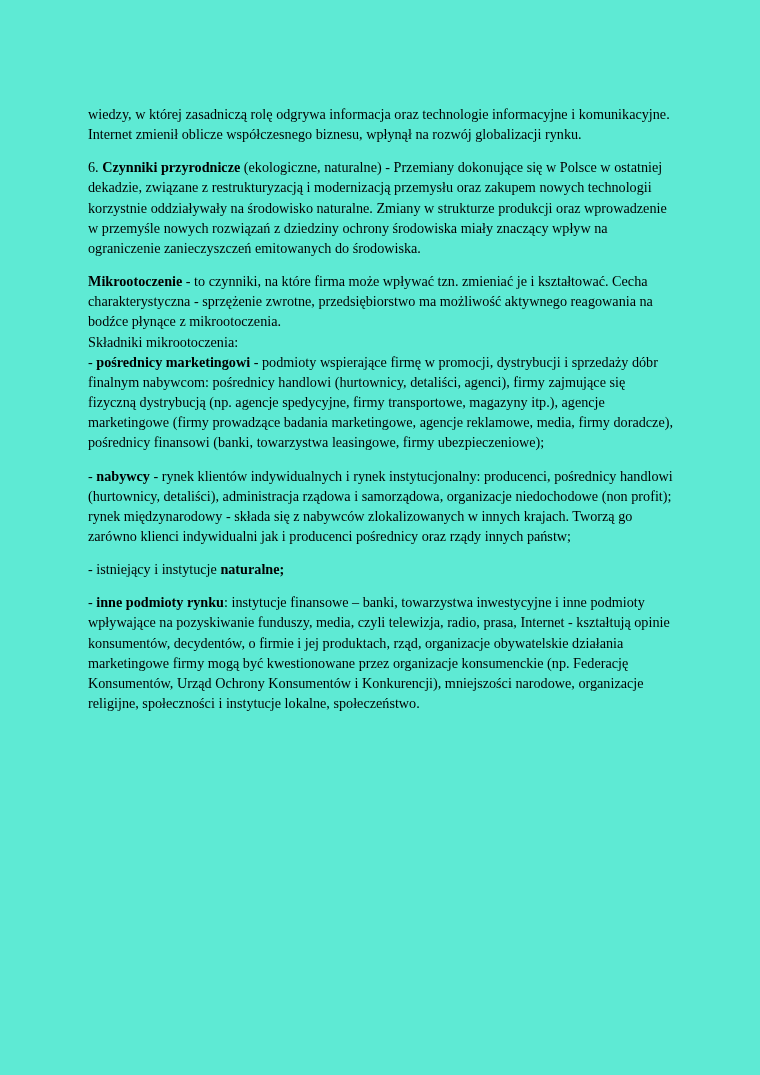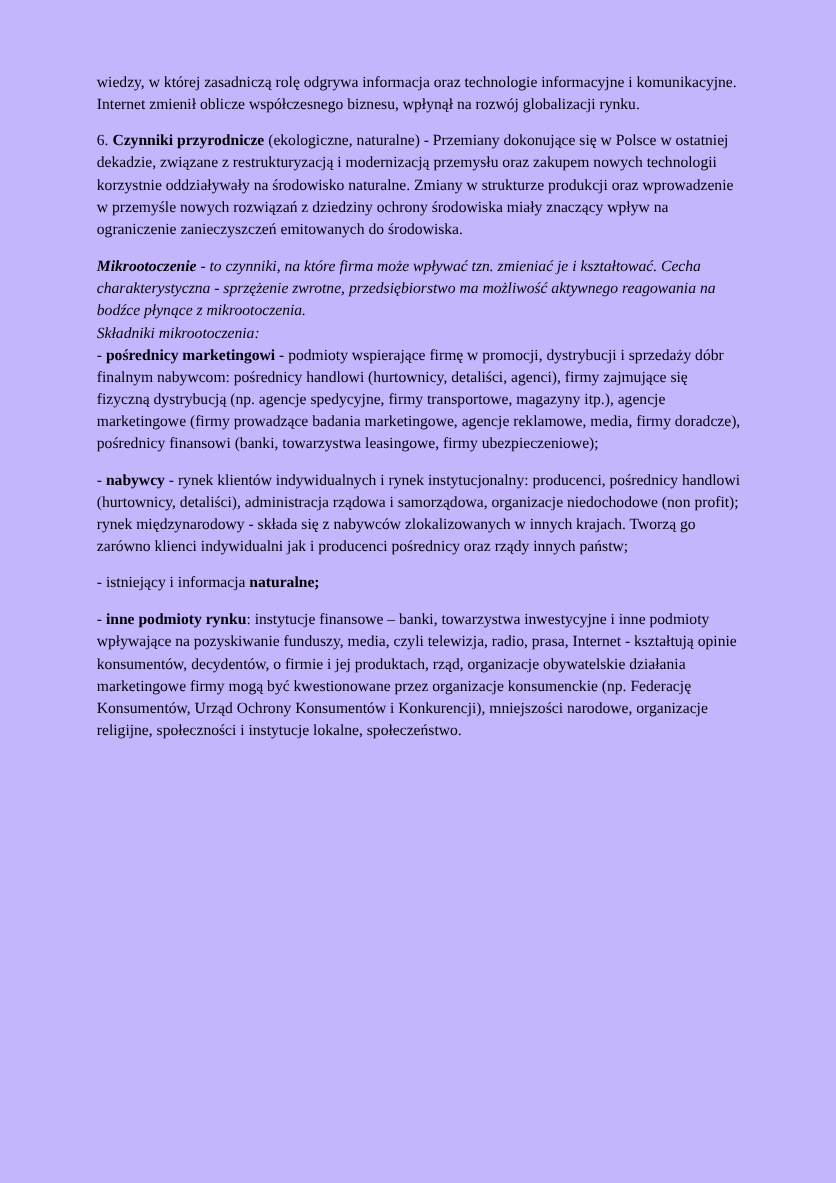--- a/index.html
+++ b/index.html
@@ -11,50 +11,49 @@
     width: 760px;
     height: 1075px;
     font-family: "Liberation Serif", serif;
     color: #000000;
     overflow: hidden;
   }
   .page {
     position: relative;
     width: 760px;
     height: 1075px;
-    background: #c4b5fd;
+    background: #5eead4;
     box-sizing: border-box;
-    padding: 65px 86px 40px 88px;
+    padding: 104px 86px 40px 88px;
   }
   .doc-body {
     font-size: 14.2px;
     line-height: 1.42;
     text-align: left;
   }
   p {
     margin: 0 0 0 0;
   }
   .para {
     margin-bottom: 13px;
   }
   .tight {
     margin-bottom: 0;
-    font-style: italic;
   }
   .b {
     font-weight: bold;
   }
 </style>
 </head>
 <body>
 
 <div class="page">
   <div class="doc-body" id="doc-body">
       <p class="para"><span>wiedzy, w której zasadniczą rolę odgrywa informacja oraz technologie informacyjne i komunikacyjne. Internet zmienił oblicze współczesnego biznesu, wpłynął na rozwój globalizacji rynku.</span></p>
       <p class="para"><span>6. </span><span class="b">Czynniki przyrodnicze </span><span>(ekologiczne, naturalne) - Przemiany dokonujące się w Polsce w ostatniej dekadzie, związane z restrukturyzacją i modernizacją przemysłu oraz zakupem nowych technologii korzystnie oddziaływały na środowisko naturalne. Zmiany w strukturze produkcji oraz wprowadzenie w przemyśle nowych rozwiązań z dziedziny ochrony środowiska miały znaczący wpływ na ograniczenie zanieczyszczeń emitowanych do środowiska.</span></p>
       <p class="para tight"><span class="b">Mikrootoczenie</span><span> - to czynniki, na które firma może wpływać tzn. zmieniać je i kształtować. Cecha charakterystyczna - sprzężenie zwrotne, przedsiębiorstwo ma możliwość aktywnego reagowania na bodźce płynące z mikrootoczenia.</span></p>
       <p class="para tight"><span>Składniki mikrootoczenia:</span></p>
       <p class="para"><span>- </span><span class="b">pośrednicy marketingowi</span><span> - podmioty wspierające firmę w promocji, dystrybucji i sprzedaży dóbr finalnym nabywcom: pośrednicy handlowi (hurtownicy, detaliści, agenci), firmy zajmujące się fizyczną dystrybucją (np. agencje spedycyjne, firmy transportowe, magazyny itp.), agencje marketingowe (firmy prowadzące badania marketingowe, agencje reklamowe, media, firmy doradcze), pośrednicy finansowi (banki, towarzystwa leasingowe, firmy ubezpieczeniowe);</span></p>
       <p class="para"><span>- </span><span class="b">nabywcy</span><span> - rynek klientów indywidualnych i rynek instytucjonalny: producenci, pośrednicy handlowi (hurtownicy, detaliści), administracja rządowa i samorządowa, organizacje niedochodowe (non profit); rynek międzynarodowy - składa się z nabywców zlokalizowanych w innych krajach. Tworzą go zarówno klienci indywidualni jak i producenci pośrednicy oraz rządy innych państw;</span></p>
-      <p class="para"><span>- istniejący i informacja </span><span class="b">naturalne;</span></p>
+      <p class="para"><span>- istniejący i instytucje </span><span class="b">naturalne;</span></p>
       <p class="para"><span>- </span><span class="b">inne podmioty rynku</span><span>: instytucje finansowe – banki, towarzystwa inwestycyjne i inne podmioty wpływające na pozyskiwanie funduszy, media, czyli telewizja, radio, prasa, Internet - kształtują opinie konsumentów, decydentów, o firmie i jej produktach, rząd, organizacje obywatelskie działania marketingowe firmy mogą być kwestionowane przez organizacje konsumenckie (np. Federację Konsumentów, Urząd Ochrony Konsumentów i Konkurencji), mniejszości narodowe, organizacje religijne, społeczności i instytucje lokalne, społeczeństwo.</span></p>
     </div>
 </div>
 
 </body></html>

